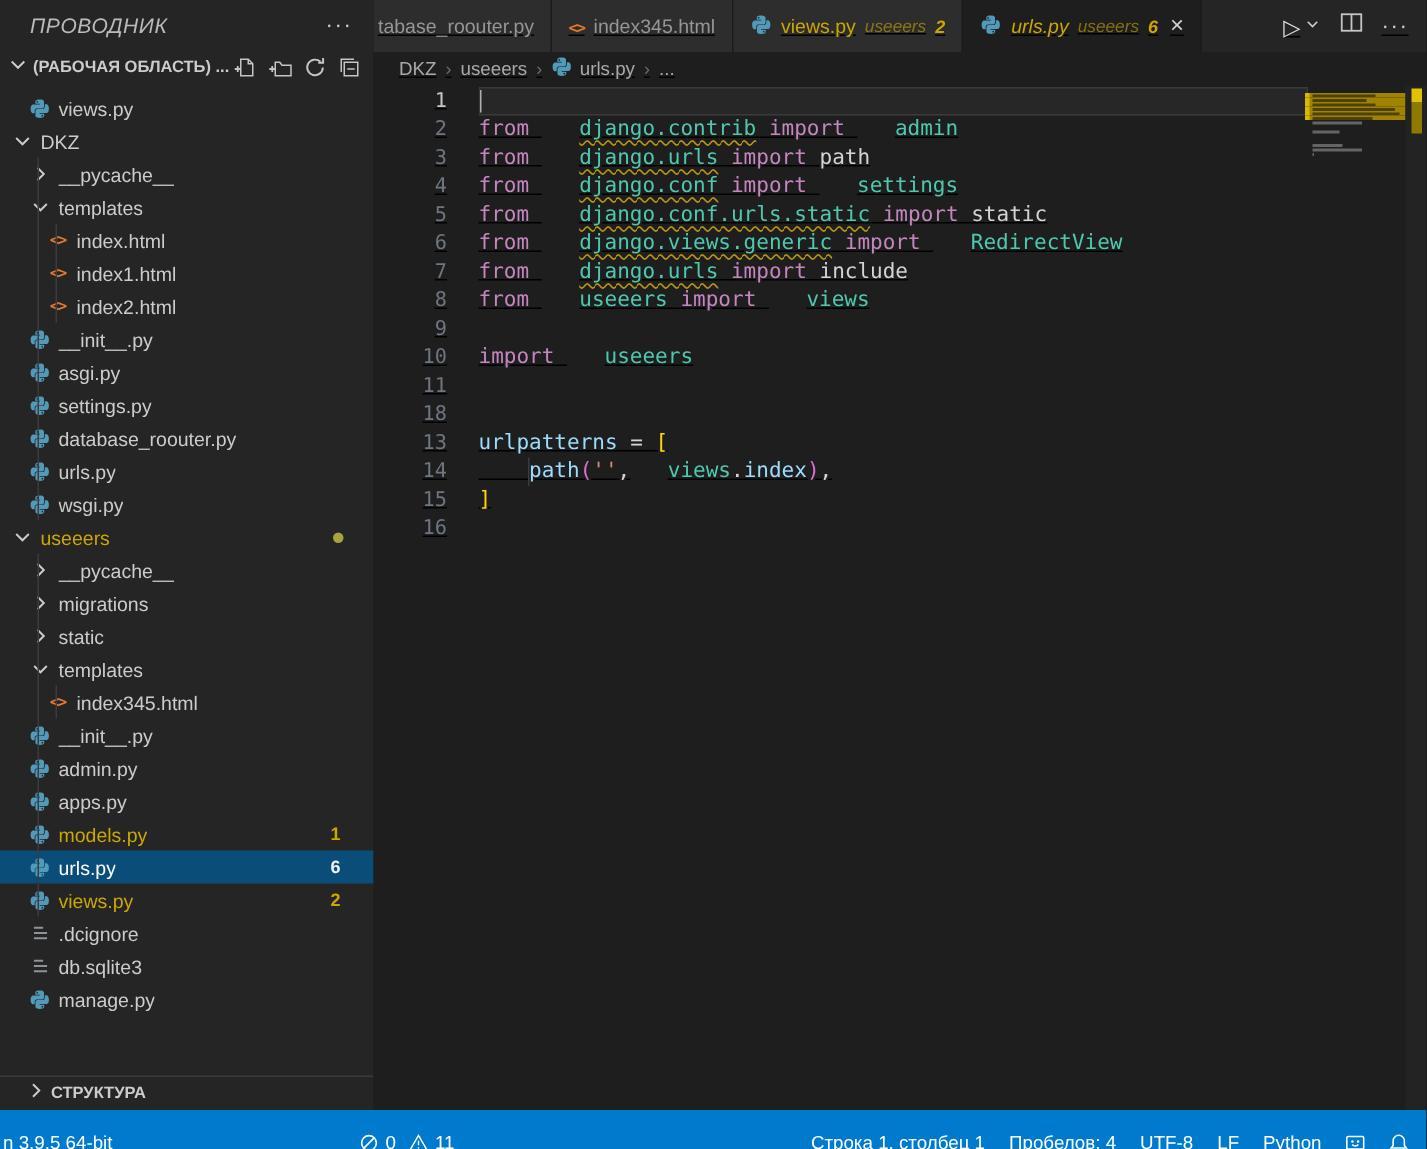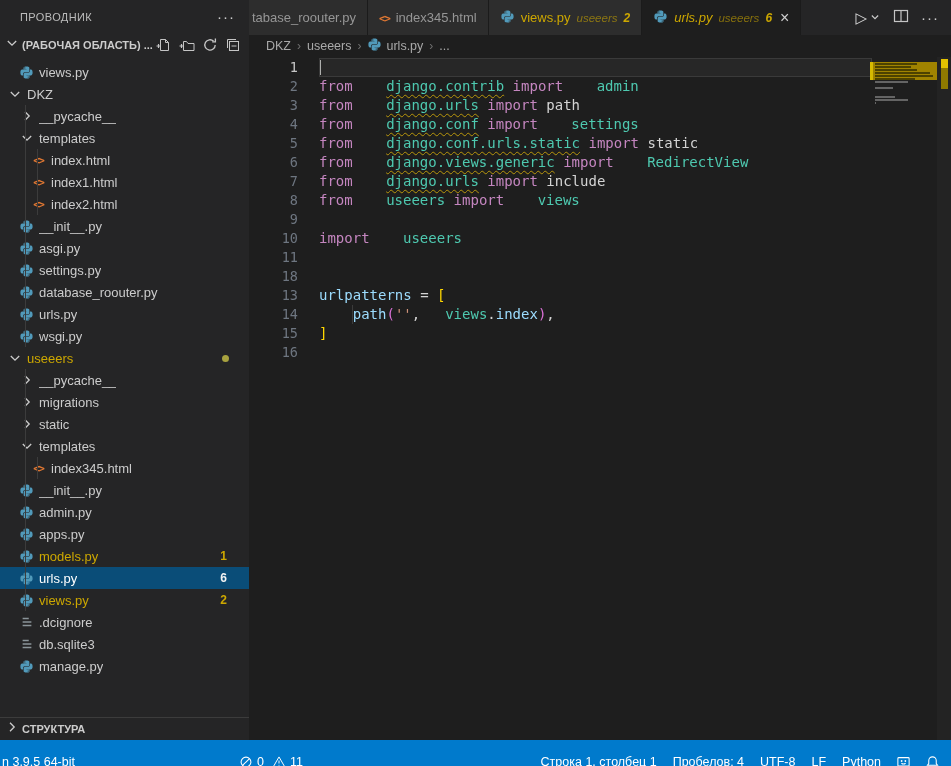--- a/index.html
+++ b/index.html
@@ -3,44 +3,44 @@
 <meta charset="utf-8">
 <style>
   * { box-sizing: border-box; margin: 0; padding: 0; }
   html,body { width: 951px; height: 766px; overflow: hidden; background:#1e1e1e;
               font-family: "Liberation Sans", sans-serif; }
   .app { display:flex; width:951px; height:740px; }
 
   
   .sidebar { flex:0 0 249px; background:#252526; color:#cccccc; display:flex; flex-direction:column; overflow:hidden; }
   .sb-title-row { height:33px; display:flex; align-items:center; padding:0 14px 0 20px; }
-  .sb-title { font-size:11px; letter-spacing:.4px; color:#bbbbbb; flex:1; }
+  .sb-title { font-size:14px; letter-spacing:.4px; color:#bbbbbb; flex:1;font-style:italic; }
   .sb-more { color:#cccccc; font-size:15px; letter-spacing:1px; cursor:pointer; }
   .sb-section-row { height:24px; display:flex; align-items:center; padding:0 8px 0 4px; gap:2px; }
   .sb-section-label { font-weight:bold; font-size:11px; color:#cccccc; white-space:nowrap; overflow:hidden; flex:1; }
   .sb-actions { display:flex; gap:7px; align-items:center; }
   .sb-actions svg { display:block; }
   .tree { flex:1; overflow:hidden; padding-top:4px; position:relative; font-size:13px; }
   .trow { height:22px; display:flex; align-items:center; position:relative; cursor:pointer; white-space:nowrap; }
   .trow.selected { background:#0a4d78; }
   .trow .slot { width:17px; height:16px; display:flex; align-items:center; justify-content:center; flex:0 0 17px; }
   .trow .lbl { margin-left:4px; color:#cccccc; overflow:hidden; }
   .trow.warn .lbl { color:#cca700; }
   .trow.selected .lbl { color:#ffffff; }
   .trow .tbadge { margin-left:auto; margin-right:22px; font-size:12px; font-weight:bold; color:#cca700; }
   .trow.selected .tbadge { color:#f2f2f2; }
   .trow .mdot { margin-left:auto; margin-right:20px; width:7px; height:7px; border-radius:50%; background:#a8a23f; }
   .guide { position:absolute; top:0; bottom:0; width:1px; background:#3c3c3c; }
   .l0 { padding-left:6px; } .l1 { padding-left:18px; } .l2 { padding-left:30px; }
   .html-ic { color:#e37933; font-weight:bold; font-size:10.5px; letter-spacing:-1px; font-family:"DejaVu Sans Mono",monospace; }
-  .outline-row { height:23px; border-top:1px solid #3c3c3c; display:flex; align-items:center; padding-left:4px; gap:2px; }
+  .outline-row { height:23px; border-top:1px solid #3c3c3c; display:flex; align-items:center; padding-left:16px; gap:2px; }
   .outline-label { font-weight:bold; font-size:11px; color:#cccccc; }
 
   
-  .main { flex:1; min-width:0; display:flex; flex-direction:column; background:#1e1e1e; }
+  .main { flex:1; min-width:0; display:flex; flex-direction:column; background:#1e1e1e;text-decoration:underline; }
   .tabbar { height:35px; background:#252526; display:flex; }
   .tabs { display:flex; flex:1; overflow:hidden; }
   .tab { display:flex; align-items:center; gap:6px; padding:0 11px; background:#2d2d2d;
          border-right:1px solid #1b1b1b; font-size:13px; color:#969696; cursor:pointer; white-space:nowrap; }
   .tab.first { padding-left:3px; }
   .tab.active { background:#1e1e1e; }
   .tab .ttl {}
   .tab.warn .ttl { color:#cca700; }
   .tab.preview .ttl { font-style:italic; }
   .tab .desc { font-size:11.5px; font-style:italic; color:rgba(204,167,0,.6); }

